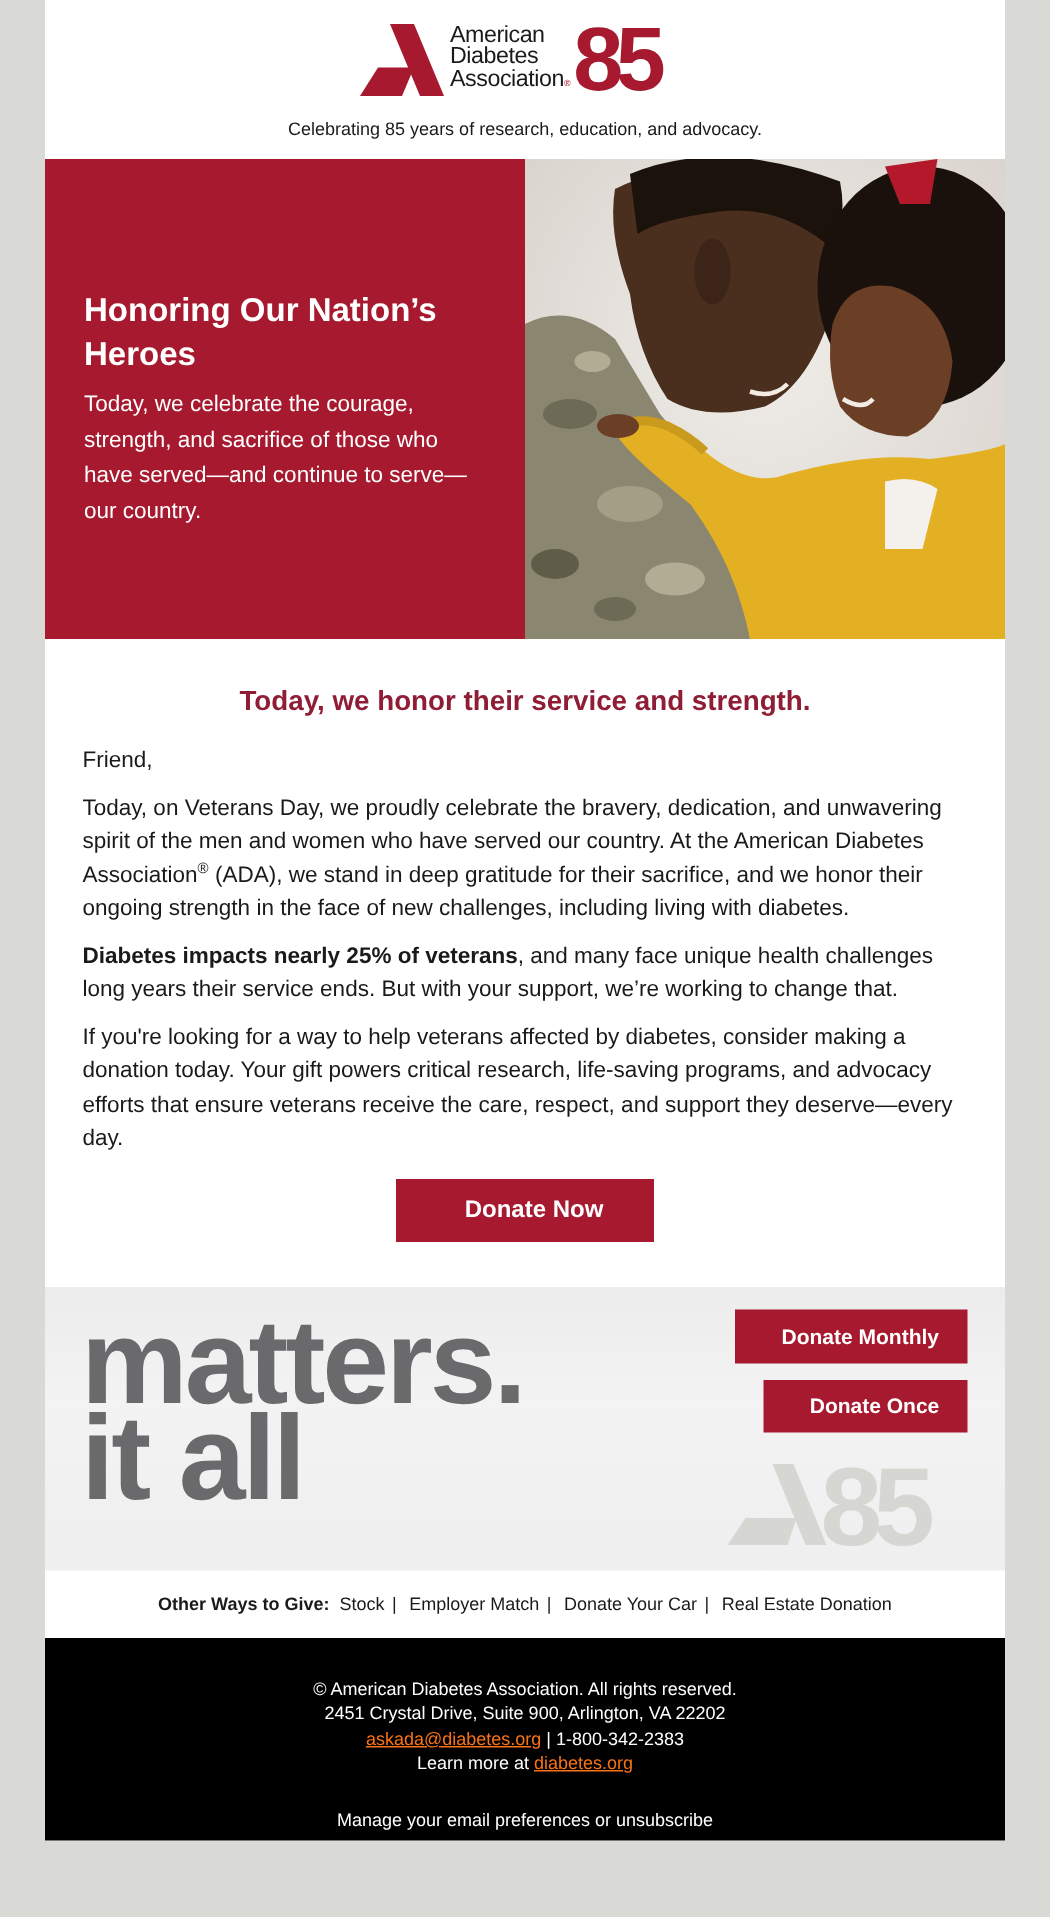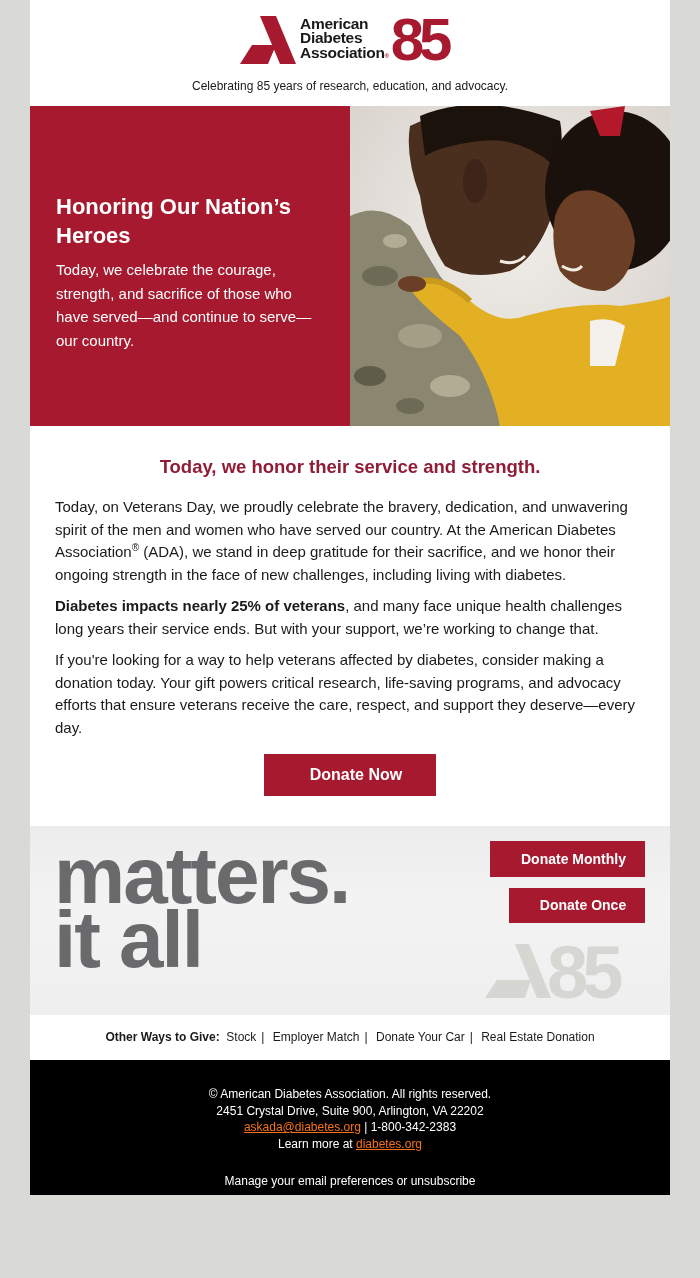--- a/index.html
+++ b/index.html
@@ -5,21 +5,21 @@
   * { box-sizing: border-box; margin: 0; padding: 0; }
   html, body { width: 700px; height: 1278px; overflow: hidden; }
   body { background: #d9d9d5; font-family: "Liberation Sans", sans-serif; color: #1a1a1a; }
   .container { position: absolute; left: 30px; top: 0; width: 640px; background: #ffffff; }
 
   
   .header { height: 106px; position: relative; }
   .logo { position: absolute; left: 210px; top: 14px; width: 225px; height: 50px; display: flex; align-items: flex-end; }
   .logo-mark { width: 56px; height: 48px; position: relative; }
   .logo-mark svg { width: 56px; height: 48px; display: block; }
-  .logo-text { margin-left: 4px; font-weight: bold; font-size: 15.5px; line-height: 14.5px; color: #1a1a1a; letter-spacing: -0.3px; padding-bottom: 1px; }
+  .logo-text { margin-left: 4px; font-weight: normal; font-size: 15.5px; line-height: 14.5px; color: #1a1a1a; letter-spacing: -0.3px; padding-bottom: 1px; }
   .logo-text .reg { font-size: 6px; color: #a6192e; vertical-align: baseline; }
   .logo-85 { font-weight: bold; font-size: 60px; line-height: 48px; color: #a6192e; letter-spacing: -5px; margin-left: 2px; font-family: "Liberation Sans", sans-serif; }
   .tagline { position: absolute; left: 0; right: 0; top: 79px; text-align: center; font-size: 12px; color: #1a1a1a; }
 
   
   .hero { display: flex; height: 320px; }
   .hero-panel { width: 320px; height: 320px; background: #a6192e; color: #fff; padding: 86px 26px 0 26px; }
   .hero-title { font-size: 22px; font-weight: bold; line-height: 29px; margin-bottom: 8px; }
   .hero-text { font-size: 15px; line-height: 23.5px; }
   .hero-image { width: 320px; height: 320px; position: relative; overflow: hidden; background: linear-gradient(90deg, #ddd6d0 0%, #eae6e0 50%, #e9e5df 100%); }
@@ -113,20 +113,21 @@
         <path d="M175,210 Q230,195 270,200 Q310,195 320,190 L320,320 L150,320 Q140,270 110,230 Q60,190 60,180 Q90,170 120,195 Q150,220 175,210 Z" fill="#e3b024"></path>
         <path d="M240,215 Q260,210 275,220 L265,260 L240,260 Z" fill="#f4f1ec"></path>
         <path d="M60,180 Q75,170 95,178 Q110,185 120,195" stroke="#c99a1c" stroke-width="6" fill="none"></path>
         <ellipse cx="62" cy="178" rx="14" ry="8" fill="#6b3e26"></ellipse>
       </svg>
     </div>
   </div>
 
   <div class="content">
     <div class="subhead">Today, we honor their service and strength.</div>
+    <p class="para">Friend,</p>
     <p class="para"><span>Today, on Veterans Day, we proudly celebrate the bravery, dedication, and unwavering spirit of the men and women who have served our country. At the American Diabetes Association</span><sup>®</sup><span> (ADA), we stand in deep gratitude for their sacrifice, and we honor their ongoing strength in the face of new challenges, including living with diabetes.</span></p>
     <p class="para"><b>Diabetes impacts nearly 25% of veterans</b><span>, and many face unique health challenges long years their service ends. But with your support, we’re working to change that.</span></p>
     <p class="para">If you're looking for a way to help veterans affected by diabetes, consider making a donation today. Your gift powers critical research, life-saving programs, and advocacy efforts that ensure veterans receive the care, respect, and support they deserve—every day.</p>
     <div class="cta-wrap">
       <a class="btn btn-now">Donate Now</a>
     </div>
   </div>
 
   <div class="banner">
     <div class="banner-text">

